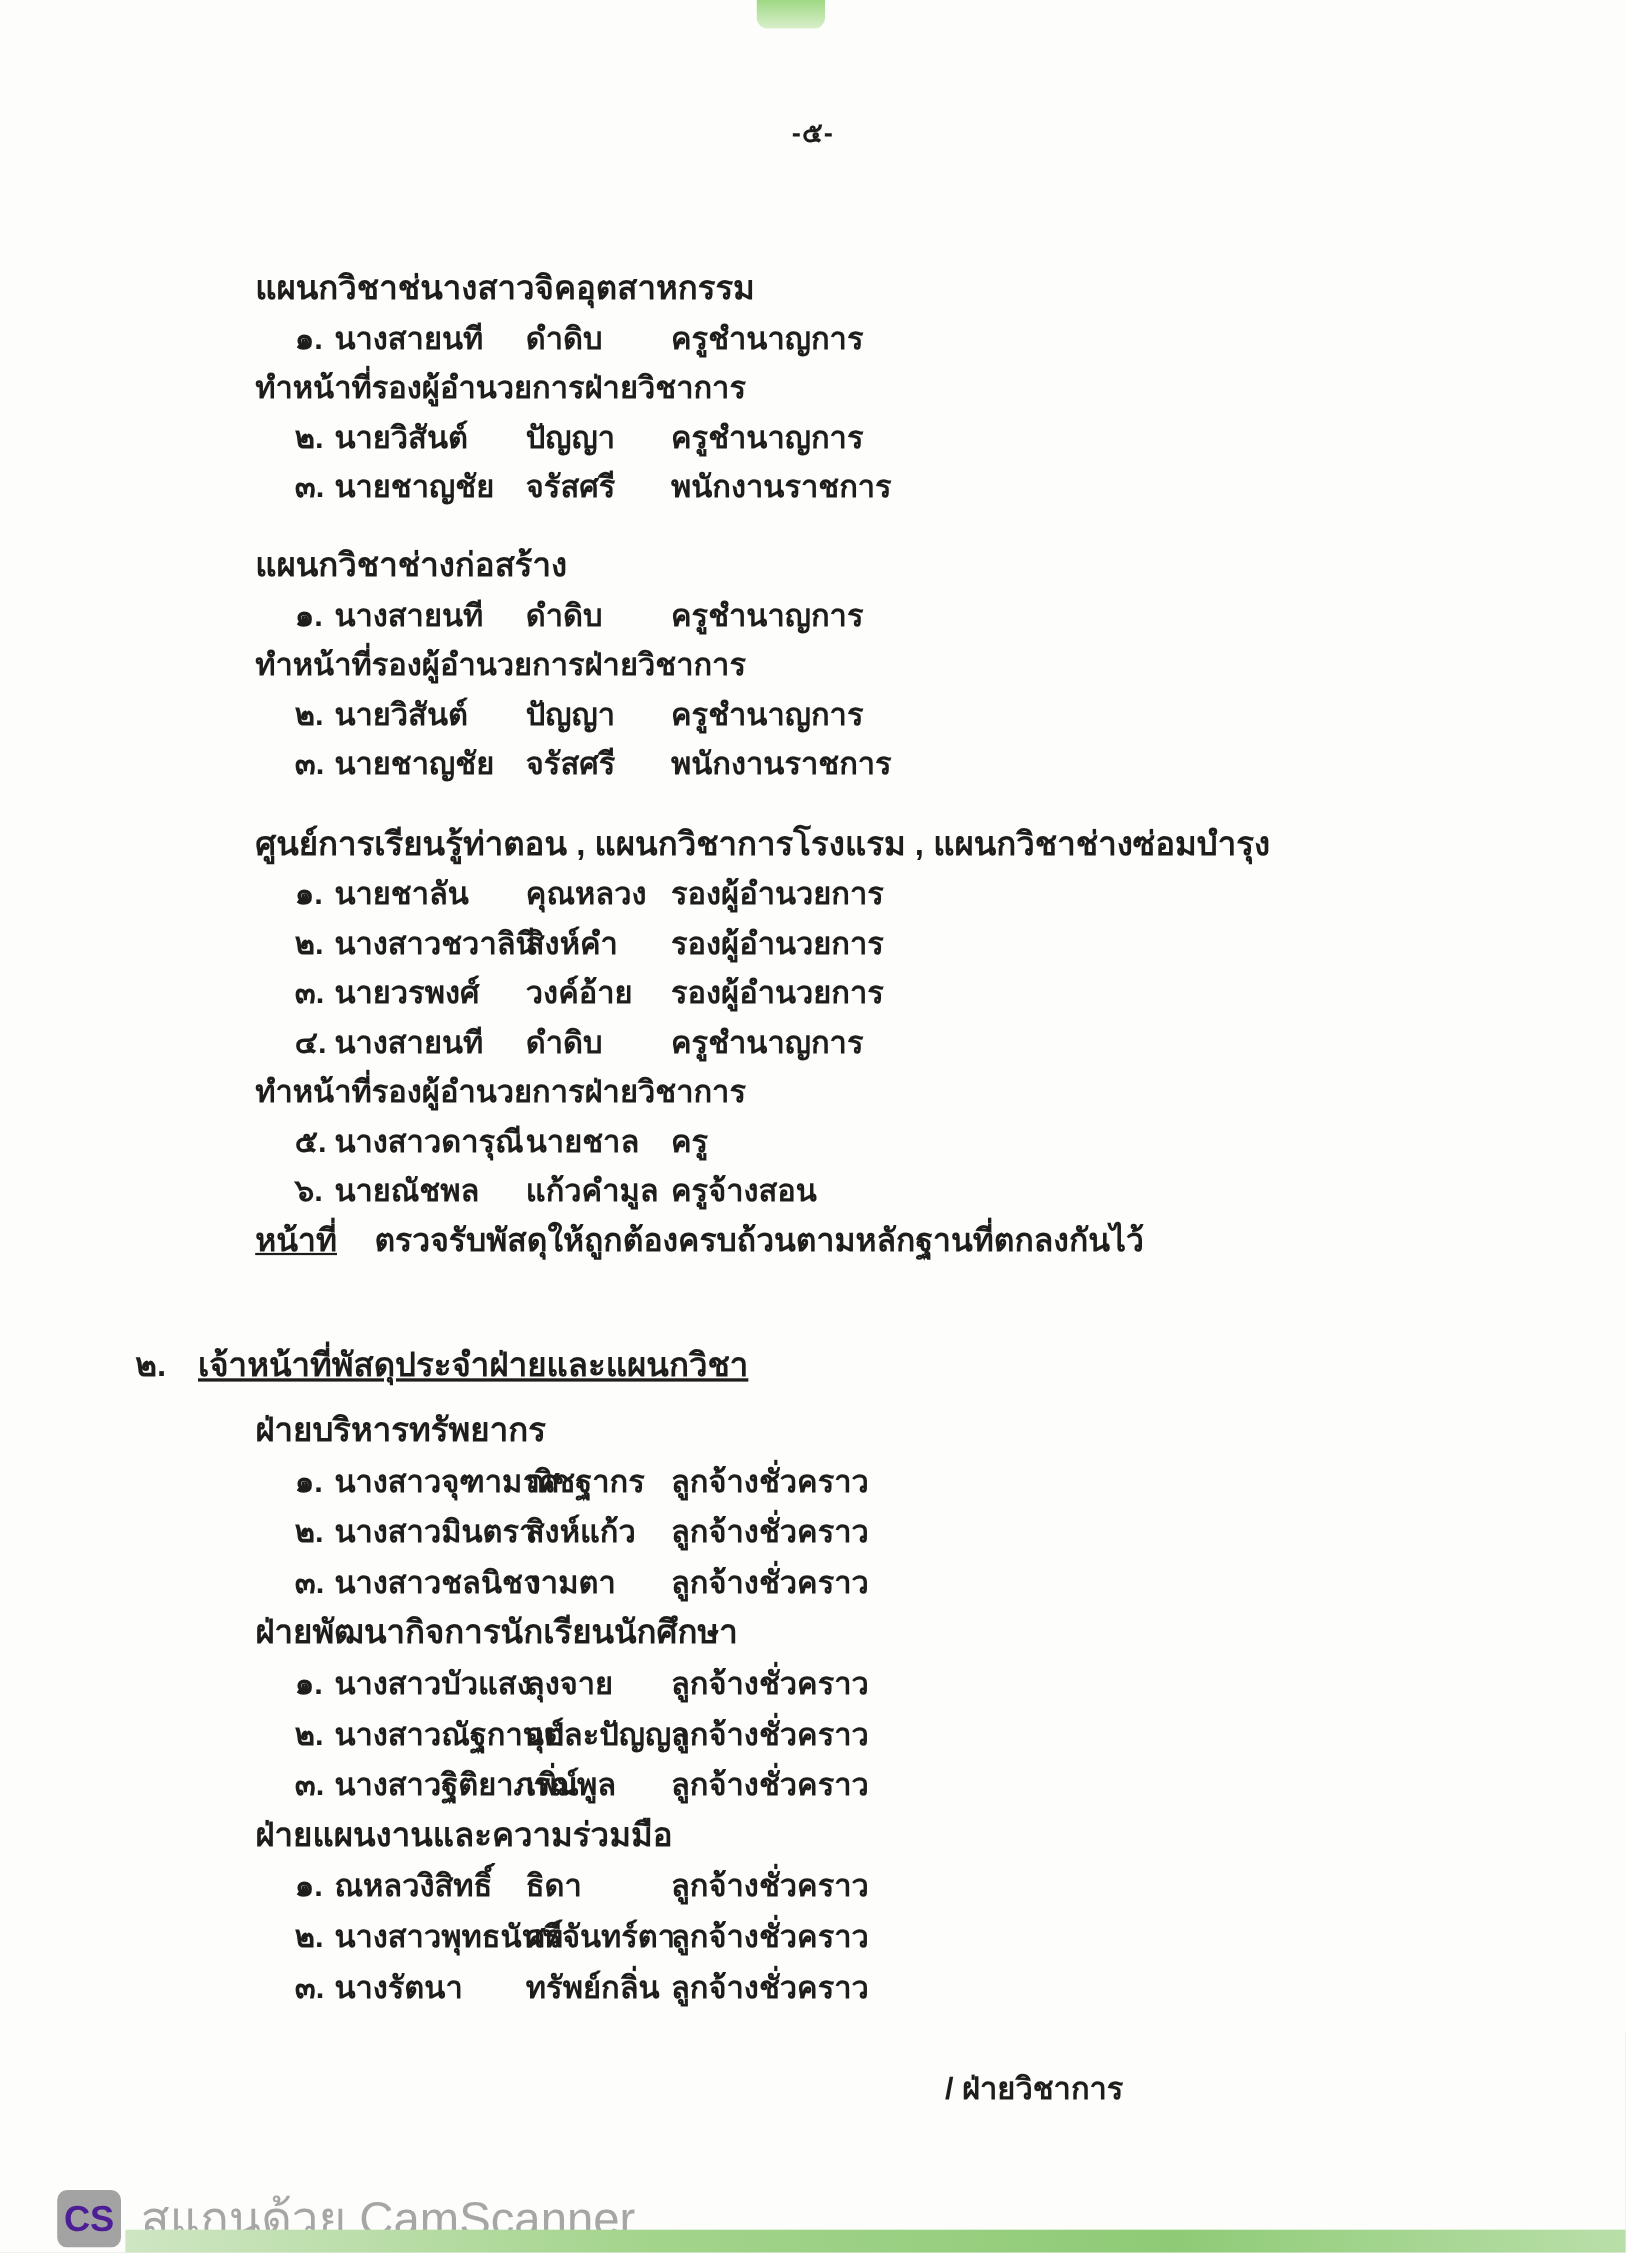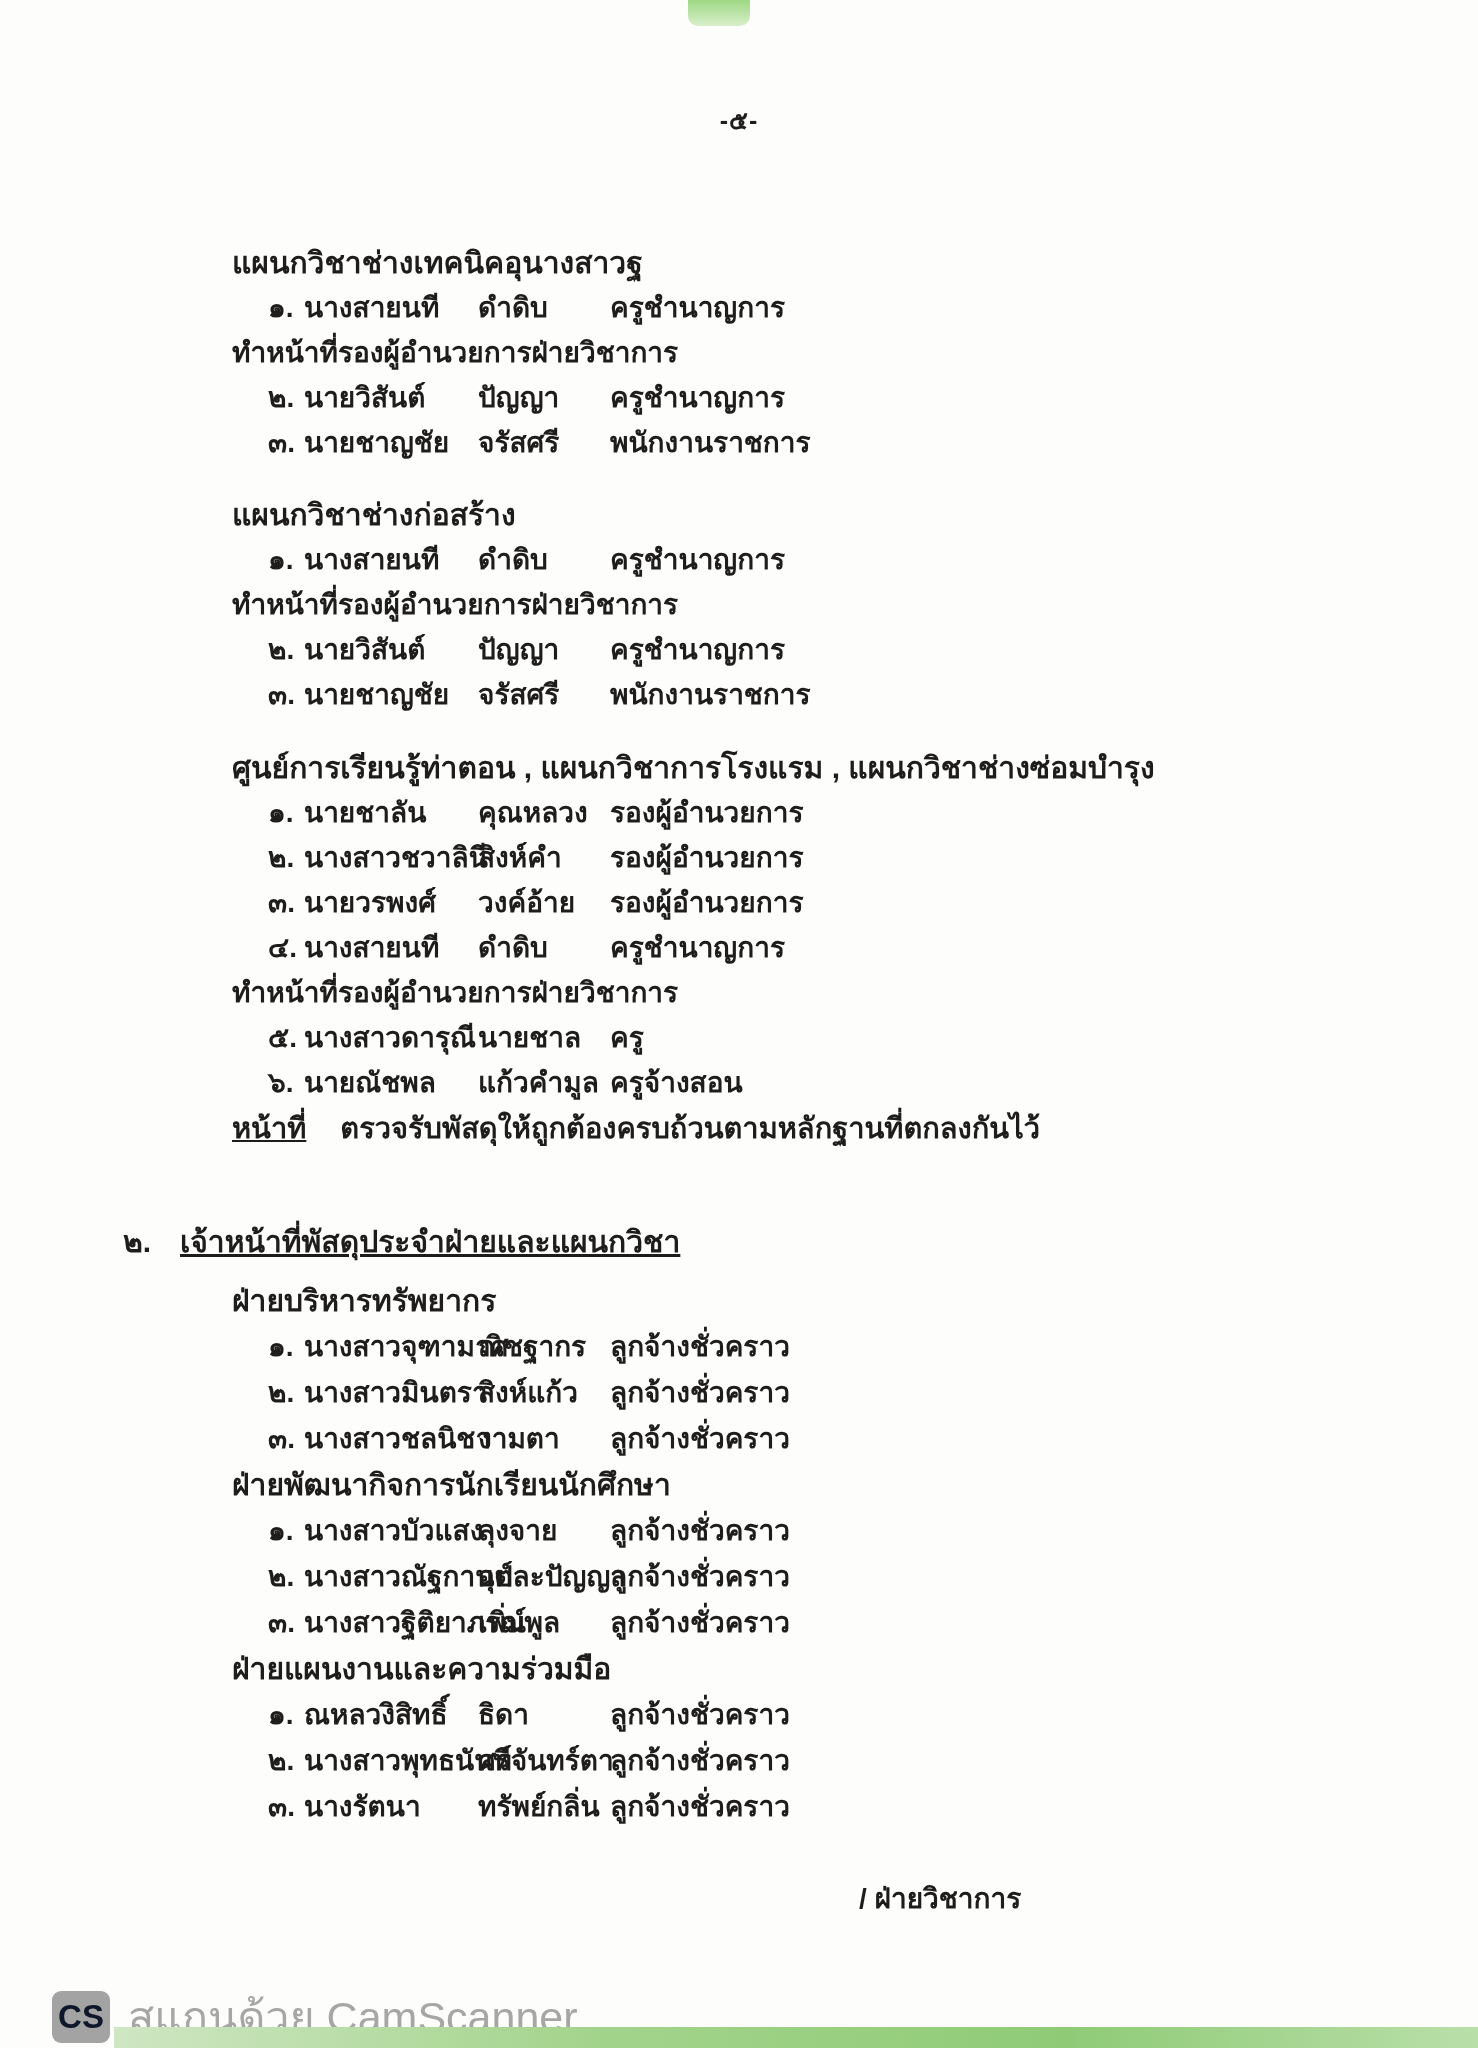--- a/index.html
+++ b/index.html
@@ -24,21 +24,21 @@
   .row.cont .c-pos { }
   .duty-line { display:flex; font-size:29px; font-weight:bold; line-height:40px; }
   .duty-label { text-decoration:underline; margin-right:34px; }
   .part2-head { display:flex; font-size:30px; font-weight:bold; line-height:44px; }
   .part2-no { width:57px; flex:none; }
   .part2-title { text-decoration:underline; white-space:nowrap; }
   .footer-note { position:absolute; left:859px; top:1876px; font-size:28px; font-weight:600; }
   .cam-bar { position:absolute; left:52px; top:1983px; display:flex; align-items:center; }
   .cs-logo {
     width:58px; height:52px; background:#a3a3a3; border-radius:9px;
-    color:#0f172a; font-size:33px; font-weight:bold;
+    color:#4c1d95; font-size:33px; font-weight:bold;
     display:flex; align-items:center; justify-content:center; flex:none;
   }
   .cam-text { margin-left:18px; font-size:43px; color:#a6a6a6; white-space:nowrap; }
   .artifact-top {
     position:absolute; left:688px; top:0; width:62px; height:26px;
     background:linear-gradient(180deg,#9ed884 0%,#d9efcb 100%);
     border-radius:0 0 10px 10px;
   }
   .artifact-bottom {
     position:absolute; left:114px; top:2027px; width:1364px; height:21px;
@@ -48,21 +48,21 @@
 </head>
 <body>
 
 <div class="page">
 
   <div class="artifact-top"></div>
 
   <div class="pageno">-๕-</div>
 
   <div class="block" style="top:240px">
-    <div class="sec-heading">แผนกวิชาช่างเทคนิคอุนางสาวฐ</div>
+    <div class="sec-heading">แผนกวิชาช่นางสาวจิคอุตสาหกรรม</div>
     <div class="row">
       <span class="c-no">๑.</span>
       <span class="c-name">นางสายนที</span>
       <span class="c-sur">ดำดิบ</span>
       <span class="c-pos">ครูชำนาญการ</span>
     </div>
     <div class="row cont">
       <span class="c-pos">ทำหน้าที่รองผู้อำนวยการฝ่ายวิชาการ</span>
     </div>
     <div class="row">

